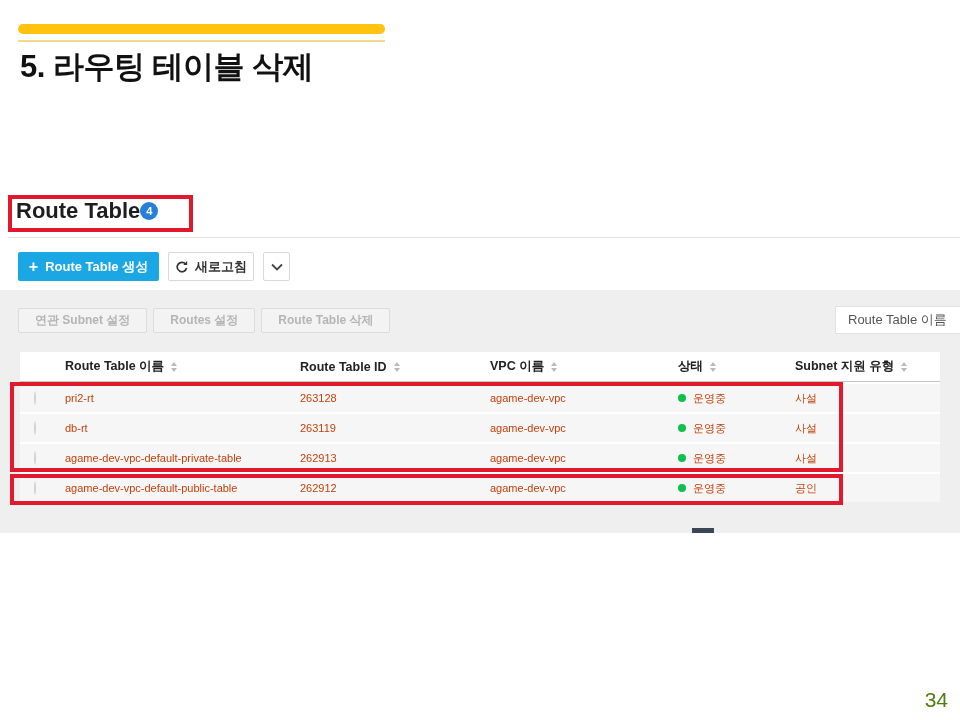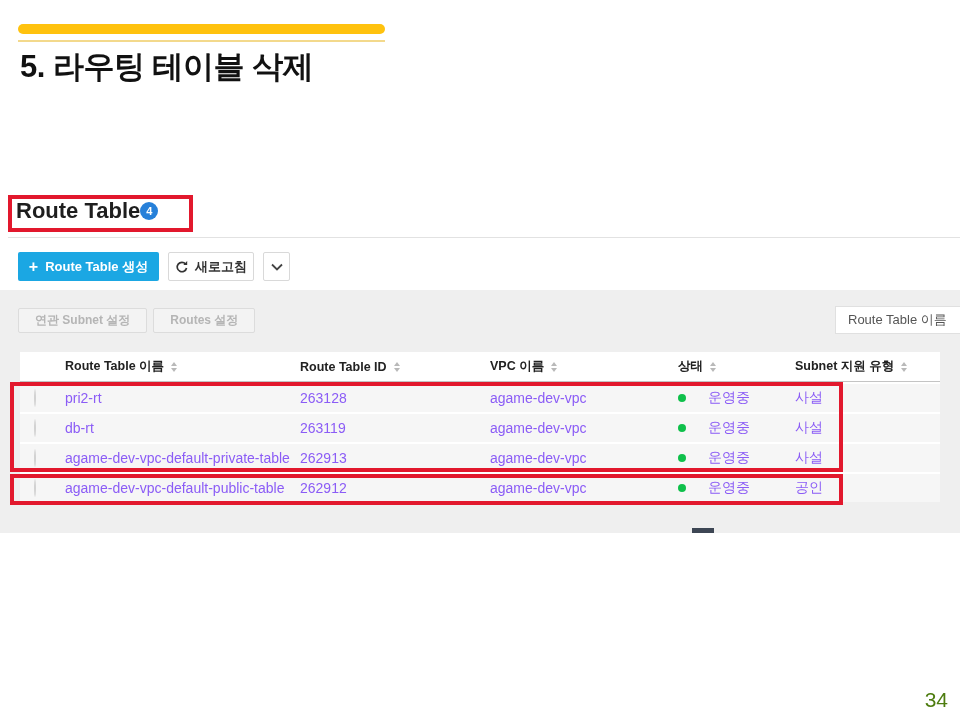--- a/index.html
+++ b/index.html
@@ -57,25 +57,25 @@
   .table{position:absolute;left:20px;top:62px;width:920px;background:#fff;}
   .t-head,.t-row{display:grid;grid-template-columns:45px 235px 190px 188px 117px auto;
     align-items:center;}
   .t-head{height:30px;background:#fff;border-bottom:1px solid #c4c4c4;}
   .th{font-size:12.5px;font-weight:bold;color:#222;display:flex;align-items:center;}
   .sort{display:inline-flex;flex-direction:column;gap:2px;margin-left:7px;cursor:pointer;}
   .sort i{display:block;width:0;height:0;border-left:3.5px solid transparent;
     border-right:3.5px solid transparent;}
   .sort .up{border-bottom:4px solid #b9b9b9;}
   .sort .down{border-top:4px solid #b9b9b9;}
-  .t-row{height:28px;margin-top:2px;background:#f6f6f6;font-size:14px;color:#8b5cf6;}
+  .t-row{height:28px;margin-top:2px;background:#f6f6f6;font-size:11px;color:#c2410c;}
   .t-row:first-of-type{margin-top:0;}
   .radio{width:14px;height:14px;border-radius:50%;border:1px solid #d2d2d2;
     background:#fff;margin-left:14px;cursor:pointer;}
-  .cell-status{display:flex;align-items:center;gap:22px;}
+  .cell-status{display:flex;align-items:center;gap:7px;}
   .dot{width:8px;height:8px;border-radius:50%;background:var(--status_green);}
 
   .pagination-stub{position:absolute;left:692px;top:238px;width:22px;height:6px;background:#3d4654;}
 
   .rows-redbox-1{position:absolute;left:10px;top:197px;width:833px;height:90px;
     border:4px solid var(--highlight_red);pointer-events:none;}
   .rows-redbox-2{position:absolute;left:10px;top:289px;width:833px;height:31px;
     border:4px solid var(--highlight_red);pointer-events:none;}
 
   svg{display:block;}
@@ -119,20 +119,21 @@
           </svg>
         </span>
       </div>
     </div>
 
     <div class="panel">
 
       <div class="actions">
         <div class="btn-disabled">연관 Subnet 설정</div>
         <div class="btn-disabled">Routes 설정</div>
+        <div class="btn-disabled">Route Table 삭제</div>
       </div>
 
       <div class="search-select">Route Table 이름</div>
 
       <div class="table">
         <div class="t-head">
           <div class="th"></div>
           <div class="th">
             <span>Route Table 이름</span>
             <span class="sort">

